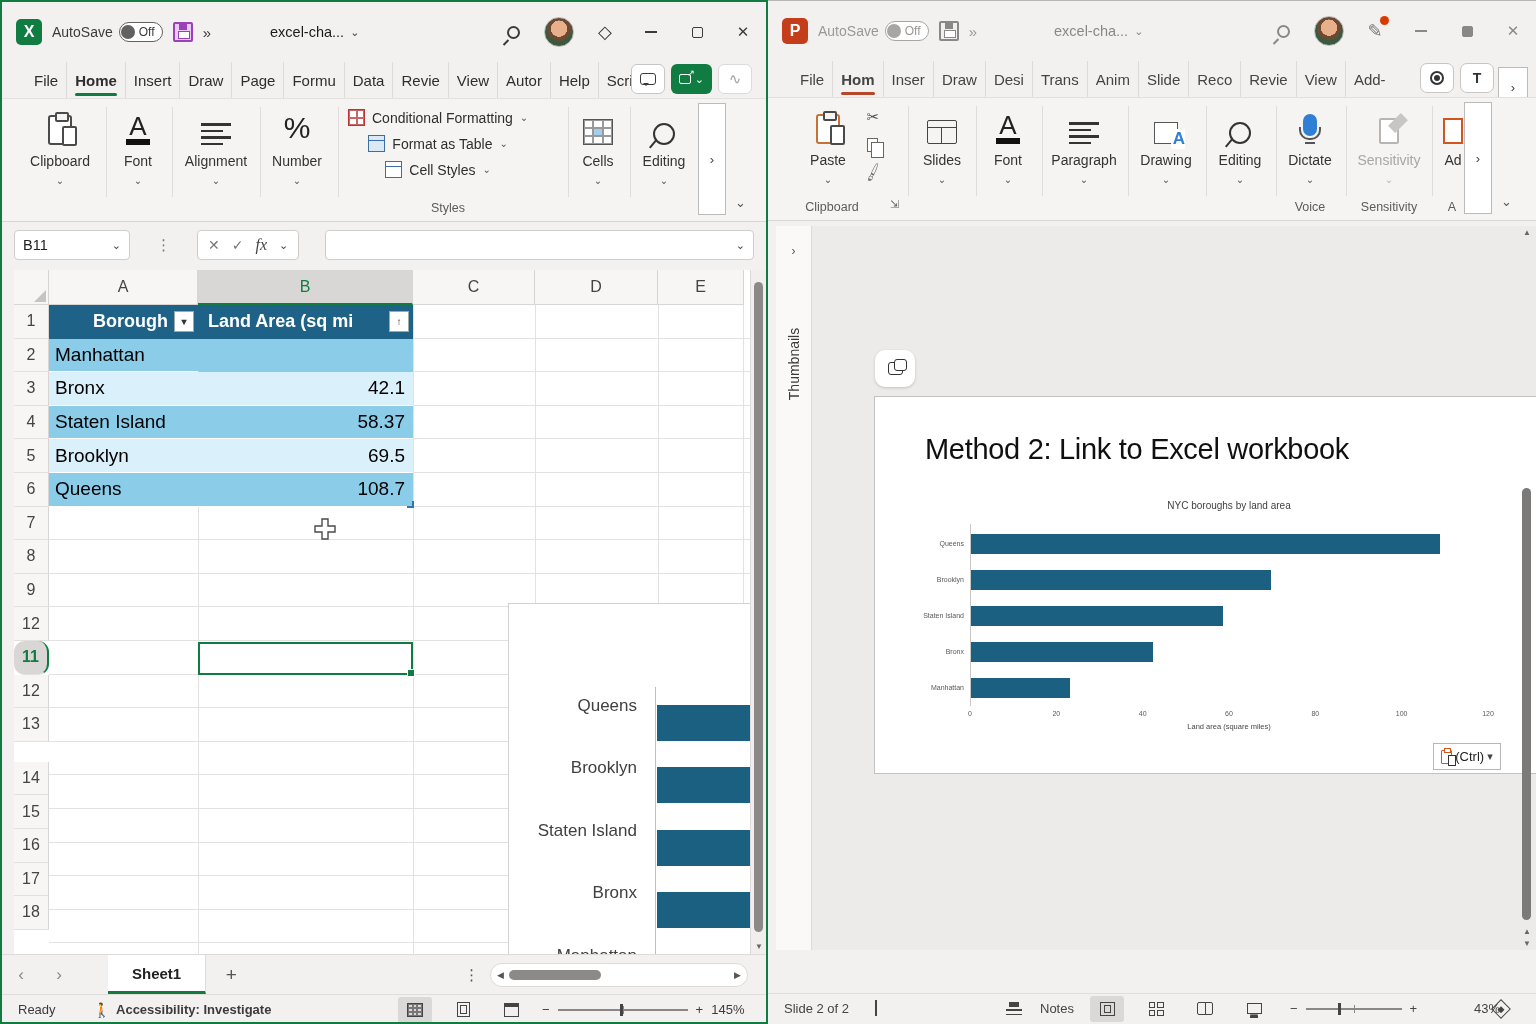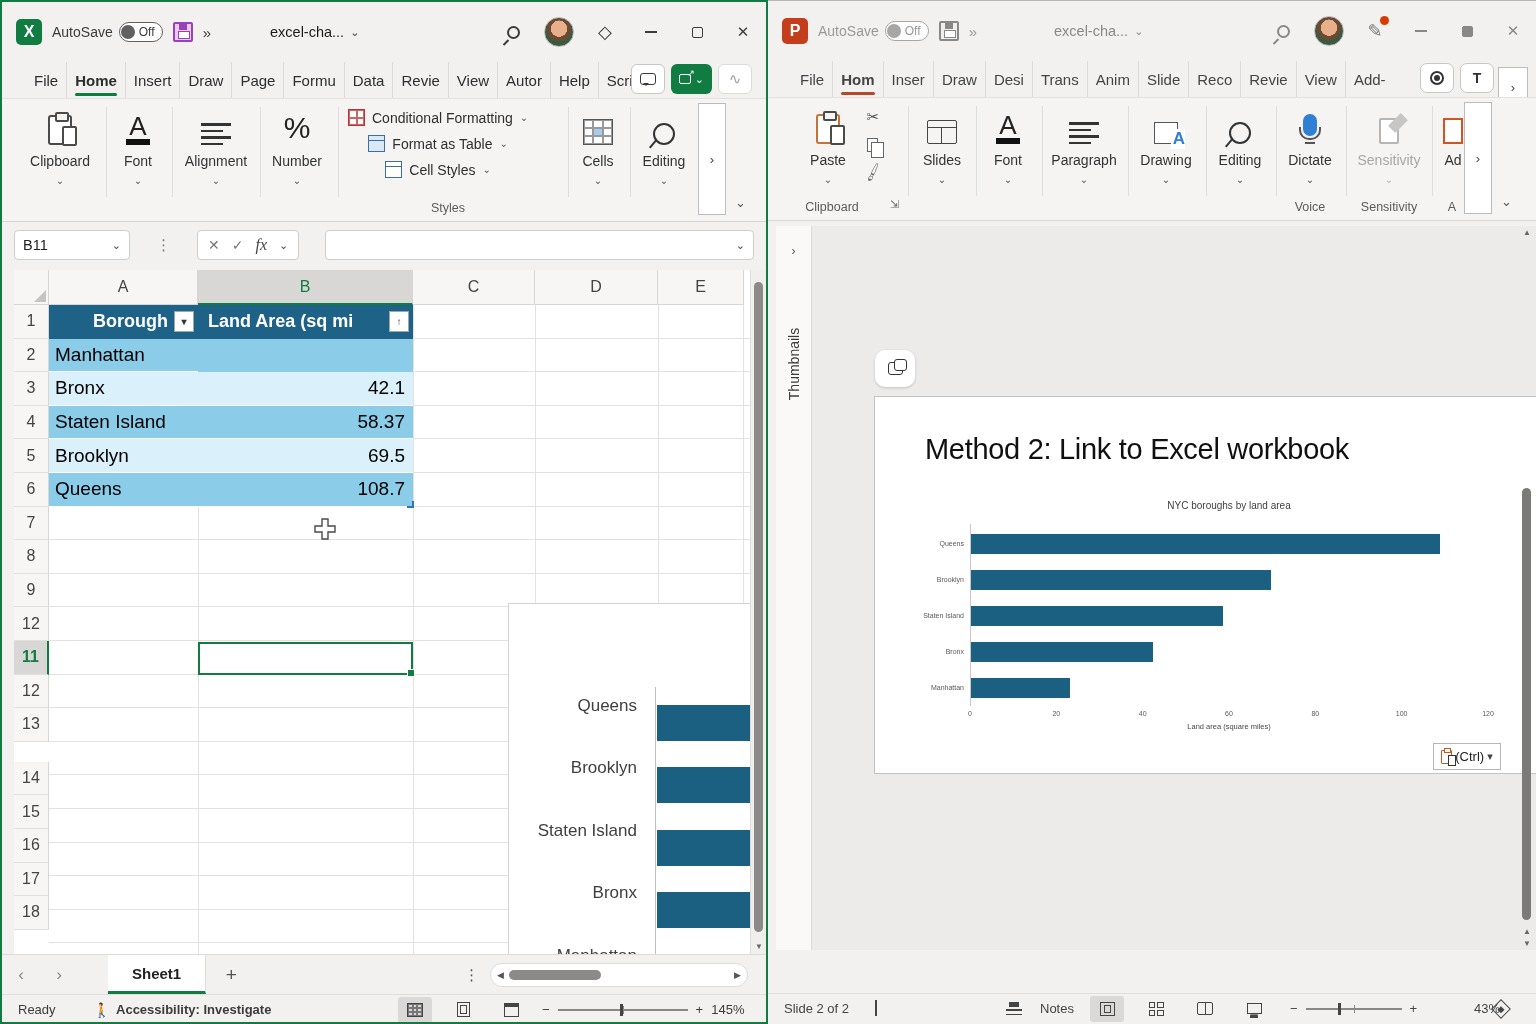--- a/index.html
+++ b/index.html
@@ -417,21 +417,21 @@
           <div class="rowhead" style="height: 33.6px;">1</div>
           <div class="rowhead" style="height: 33.6px;">2</div>
           <div class="rowhead" style="height: 33.6px;">3</div>
           <div class="rowhead" style="height: 33.6px;">4</div>
           <div class="rowhead" style="height: 33.6px;">5</div>
           <div class="rowhead" style="height: 33.6px;">6</div>
           <div class="rowhead" style="height: 33.6px;">7</div>
           <div class="rowhead" style="height: 33.6px;">8</div>
           <div class="rowhead" style="height: 33.6px;">9</div>
           <div class="rowhead" style="height: 33.6px;">12</div>
-          <div class="rowhead sel" style="height: 33.6px;">11</div>
+          <div class="rowhead sel" style="height: 33.6px; border-radius: 11px;">11</div>
           <div class="rowhead" style="height: 33.6px;">12</div>
           <div class="rowhead" style="height: 33.6px;">13</div>
           <div class="rowhead" style="height: 33.6px; margin-top: 20px;">14</div>
           <div class="rowhead" style="height: 33.6px;">15</div>
           <div class="rowhead" style="height: 33.6px;">16</div>
           <div class="rowhead" style="height: 33.6px;">17</div>
           <div class="rowhead" style="height: 33.6px;">18</div>
           <div class="rowhead" style="height: 33.6px; margin-top: 41px;">19</div>
         </div>
       <div class="sheetcells"></div>

